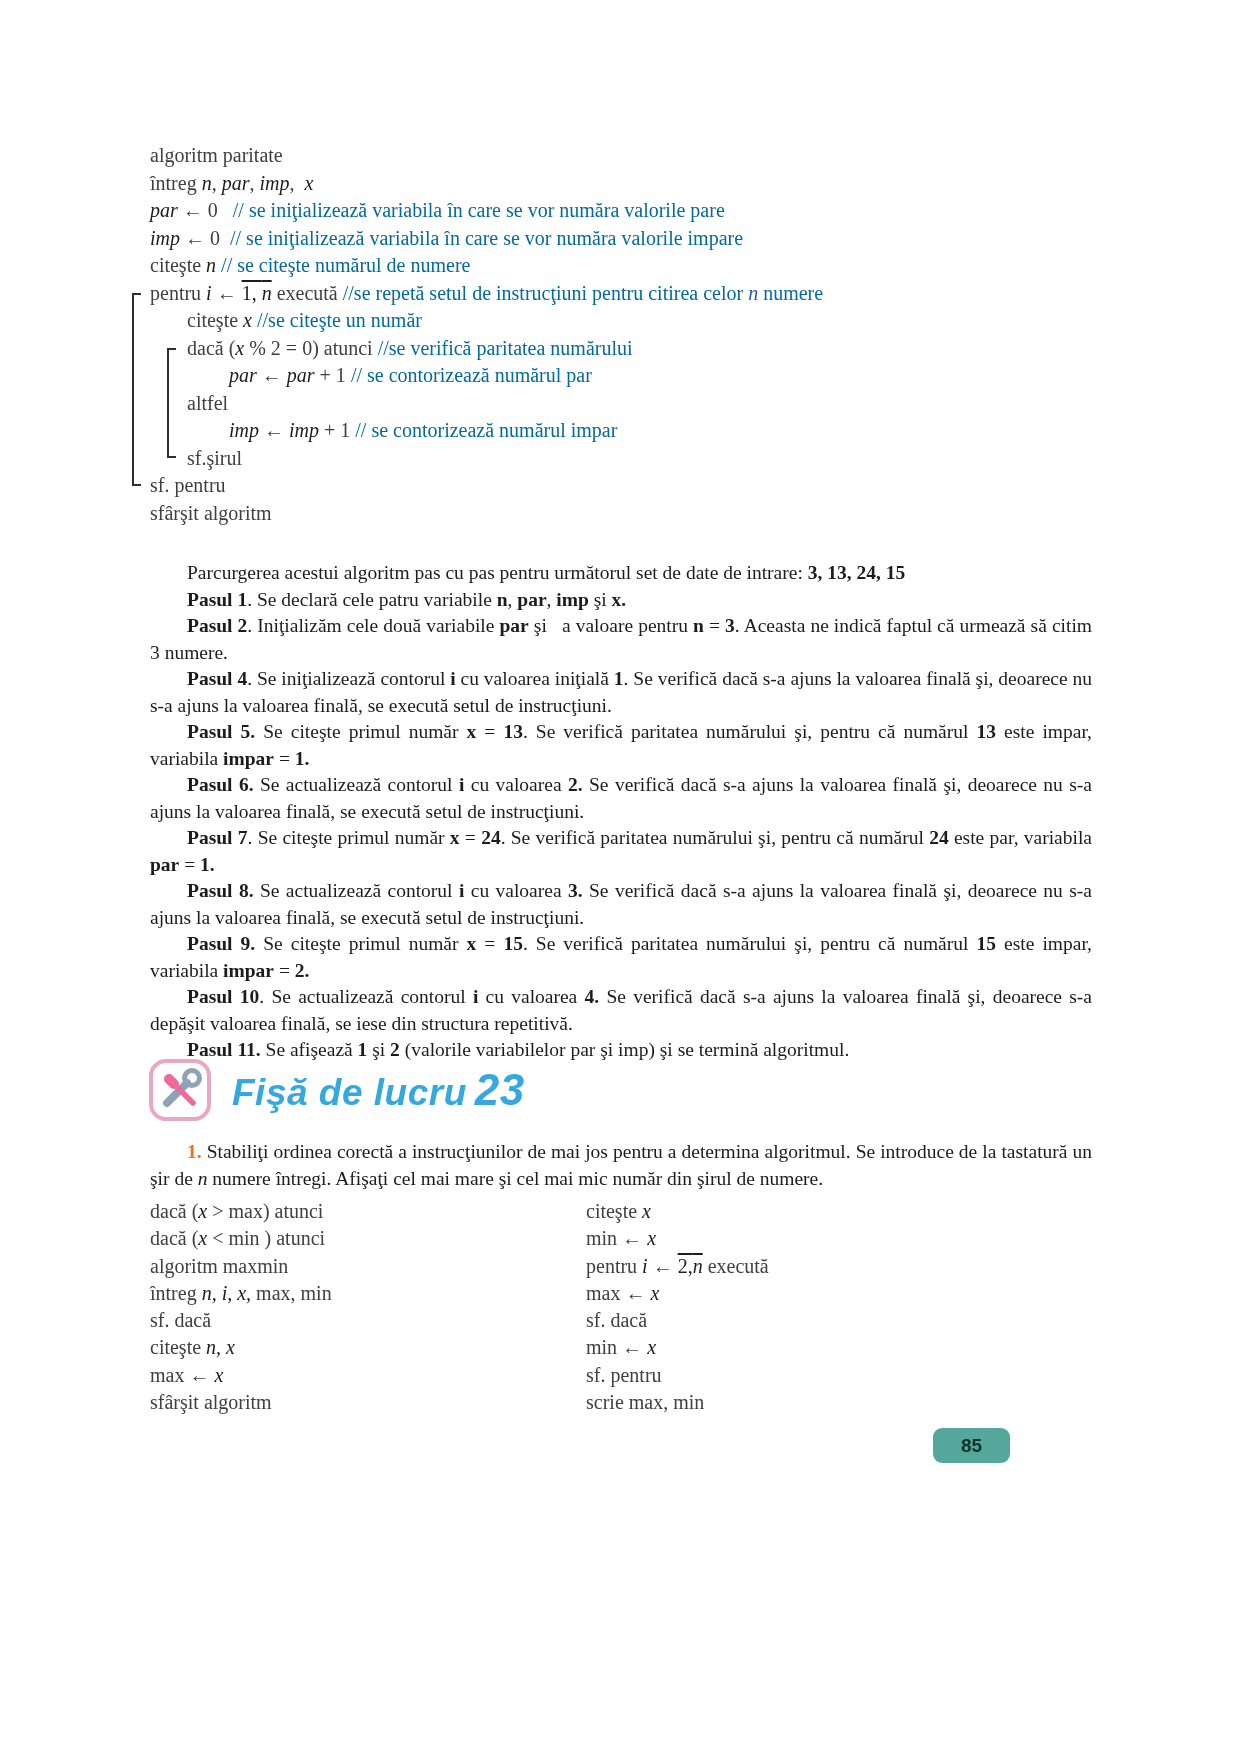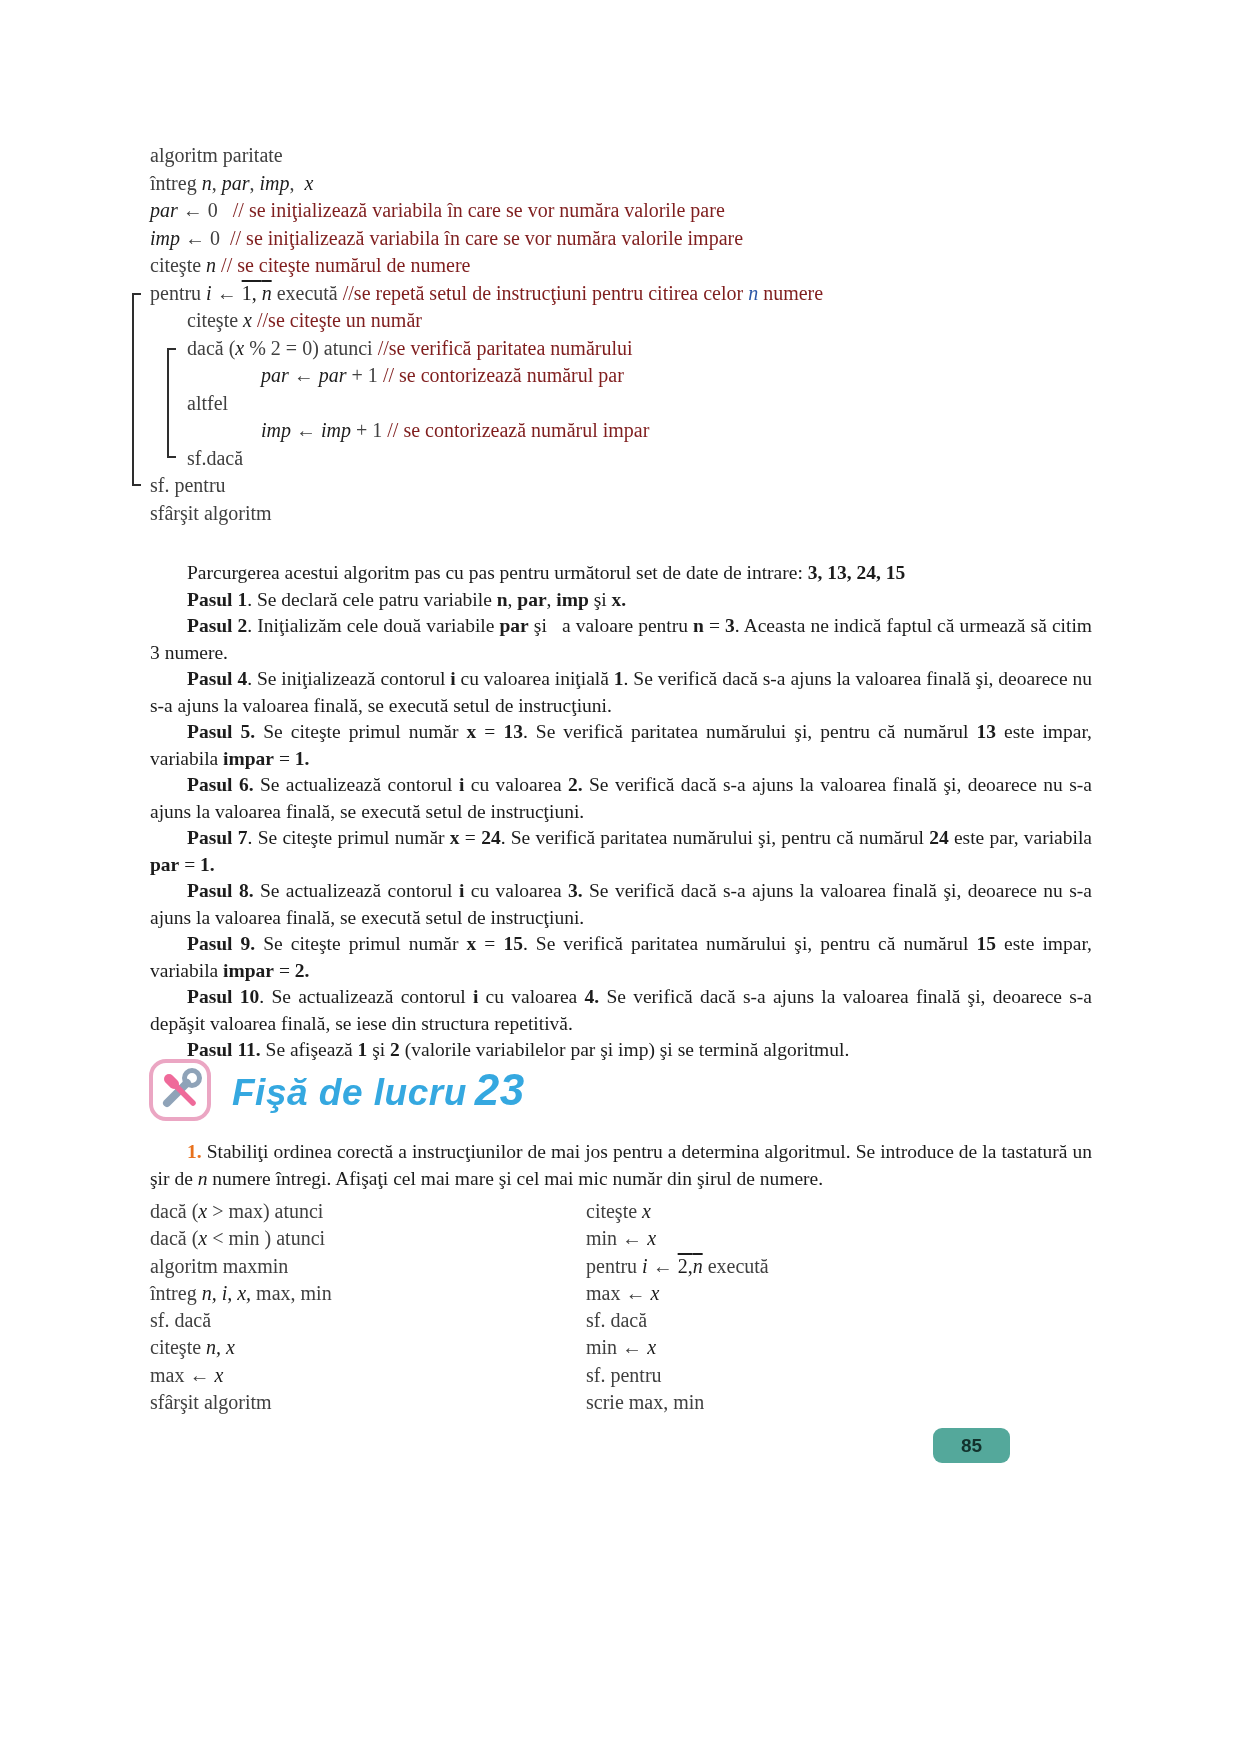--- a/index.html
+++ b/index.html
@@ -8,26 +8,26 @@
     width:1240px; height:1754px; position:relative;
     font-family:"Liberation Serif", serif; color:#1c1c1c;
     overflow:hidden;
   }
   .page { position:absolute; inset:0; background:#fff; }
 
   
   .pseudocode { position:absolute; left:150px; top:142px; font-size:20px; }
   .line { line-height:27.5px; white-space:pre; }
   .ind-1 { margin-left:37px; }
-  .ind-2 { margin-left:111px; }
+  .ind-2 { margin-left:79px; }
   span { white-space:pre-wrap; }
 
   .s-c  { color:#404040; }
   .s-v  { font-style:italic; }
-  .s-cm { color:#7f1d1d; }
+  .s-cm { color:#0369a1; }
   .s-cmv{ color:#2b57a7; font-style:italic; }
   .s-ov { text-decoration:overline; }
   .s-ovv{ text-decoration:overline; font-style:italic; }
   .s-n  { }
   .s-bi { font-weight:700; }
   .s-num{ color:#e8711c; font-weight:700; }
 
   .bracket { position:absolute; width:9px;
     border-left:2px solid #2e2e2e; border-top:2px solid #2e2e2e; border-bottom:2px solid #2e2e2e; }
   .bracket-pentru { left:-18px; top:151px; height:193px; }
@@ -68,21 +68,21 @@
       <div class="line ind-0"><span class="s-c">întreg </span><span class="s-v">n</span><span class="s-c">, </span><span class="s-v">par</span><span class="s-c">, </span><span class="s-v">imp</span><span class="s-c">,  </span><span class="s-v">x</span></div>
       <div class="line ind-0"><span class="s-v">par</span><span class="s-c"> ← 0   </span><span class="s-cm">// se iniţializează variabila în care se vor număra valorile pare</span></div>
       <div class="line ind-0"><span class="s-v">imp</span><span class="s-c"> ← 0  </span><span class="s-cm">// se iniţializează variabila în care se vor număra valorile impare</span></div>
       <div class="line ind-0"><span class="s-c">citeşte </span><span class="s-v">n</span><span class="s-c"> </span><span class="s-cm">// se citeşte numărul de numere</span></div>
       <div class="line ind-0"><span class="s-c">pentru </span><span class="s-v">i</span><span class="s-c"> ← </span><span class="s-ov">1, </span><span class="s-ovv">n</span><span class="s-c"> execută </span><span class="s-cm">//se repetă setul de instrucţiuni pentru citirea celor </span><span class="s-cmv">n</span><span class="s-cm"> numere</span></div>
       <div class="line ind-1"><span class="s-c">citeşte </span><span class="s-v">x</span><span class="s-c"> </span><span class="s-cm">//se citeşte un număr</span></div>
       <div class="line ind-1"><span class="s-c">dacă (</span><span class="s-v">x</span><span class="s-c"> % 2 = 0) atunci </span><span class="s-cm">//se verifică paritatea numărului</span></div>
       <div class="line ind-2"><span class="s-v">par</span><span class="s-c"> ← </span><span class="s-v">par</span><span class="s-c"> + 1 </span><span class="s-cm">// se contorizează numărul par</span></div>
       <div class="line ind-1"><span class="s-c">altfel</span></div>
       <div class="line ind-2"><span class="s-v">imp</span><span class="s-c"> ← </span><span class="s-v">imp</span><span class="s-c"> + 1 </span><span class="s-cm">// se contorizează numărul impar</span></div>
-      <div class="line ind-1"><span class="s-c">sf.dacă</span></div>
+      <div class="line ind-1"><span class="s-c">sf.şirul</span></div>
       <div class="line ind-0"><span class="s-c">sf. pentru</span></div>
       <div class="line ind-0"><span class="s-c">sfârşit algoritm</span></div>
     </div>
 
   <div class="paragraphs">
       <p class="para"><span class="s-n">Parcurgerea acestui algoritm pas cu pas pentru următorul set de date de intrare: </span><span class="s-bi">3, 13, 24, 15</span></p>
       <p class="para"><span class="s-bi">Pasul 1</span><span class="s-n">. Se declară cele patru variabile </span><span class="s-bi">n</span><span class="s-n">, </span><span class="s-bi">par</span><span class="s-n">, </span><span class="s-bi">imp</span><span class="s-n"> şi </span><span class="s-bi">x.</span></p>
       <p class="para"><span class="s-bi">Pasul 2</span><span class="s-n">. Iniţializăm cele două variabile </span><span class="s-bi">par</span><span class="s-n"> şi   a valoare pentru </span><span class="s-bi">n</span><span class="s-n"> = </span><span class="s-bi">3</span><span class="s-n">. Aceasta ne indică faptul că urmează să citim 3 numere.</span></p>
       <p class="para"><span class="s-bi">Pasul 4</span><span class="s-n">. Se iniţializează contorul </span><span class="s-bi">i</span><span class="s-n"> cu valoarea iniţială </span><span class="s-bi">1</span><span class="s-n">. Se verifică dacă s-a ajuns la valoarea finală şi, deoarece nu s-a ajuns la valoarea finală, se execută setul de instrucţiuni.</span></p>
       <p class="para"><span class="s-bi">Pasul 5.</span><span class="s-n"> Se citeşte primul număr </span><span class="s-bi">x</span><span class="s-n"> = </span><span class="s-bi">13</span><span class="s-n">. Se verifică paritatea numărului şi, pentru că numărul </span><span class="s-bi">13</span><span class="s-n"> este impar, variabila </span><span class="s-bi">impar</span><span class="s-n"> = </span><span class="s-bi">1.</span></p>

